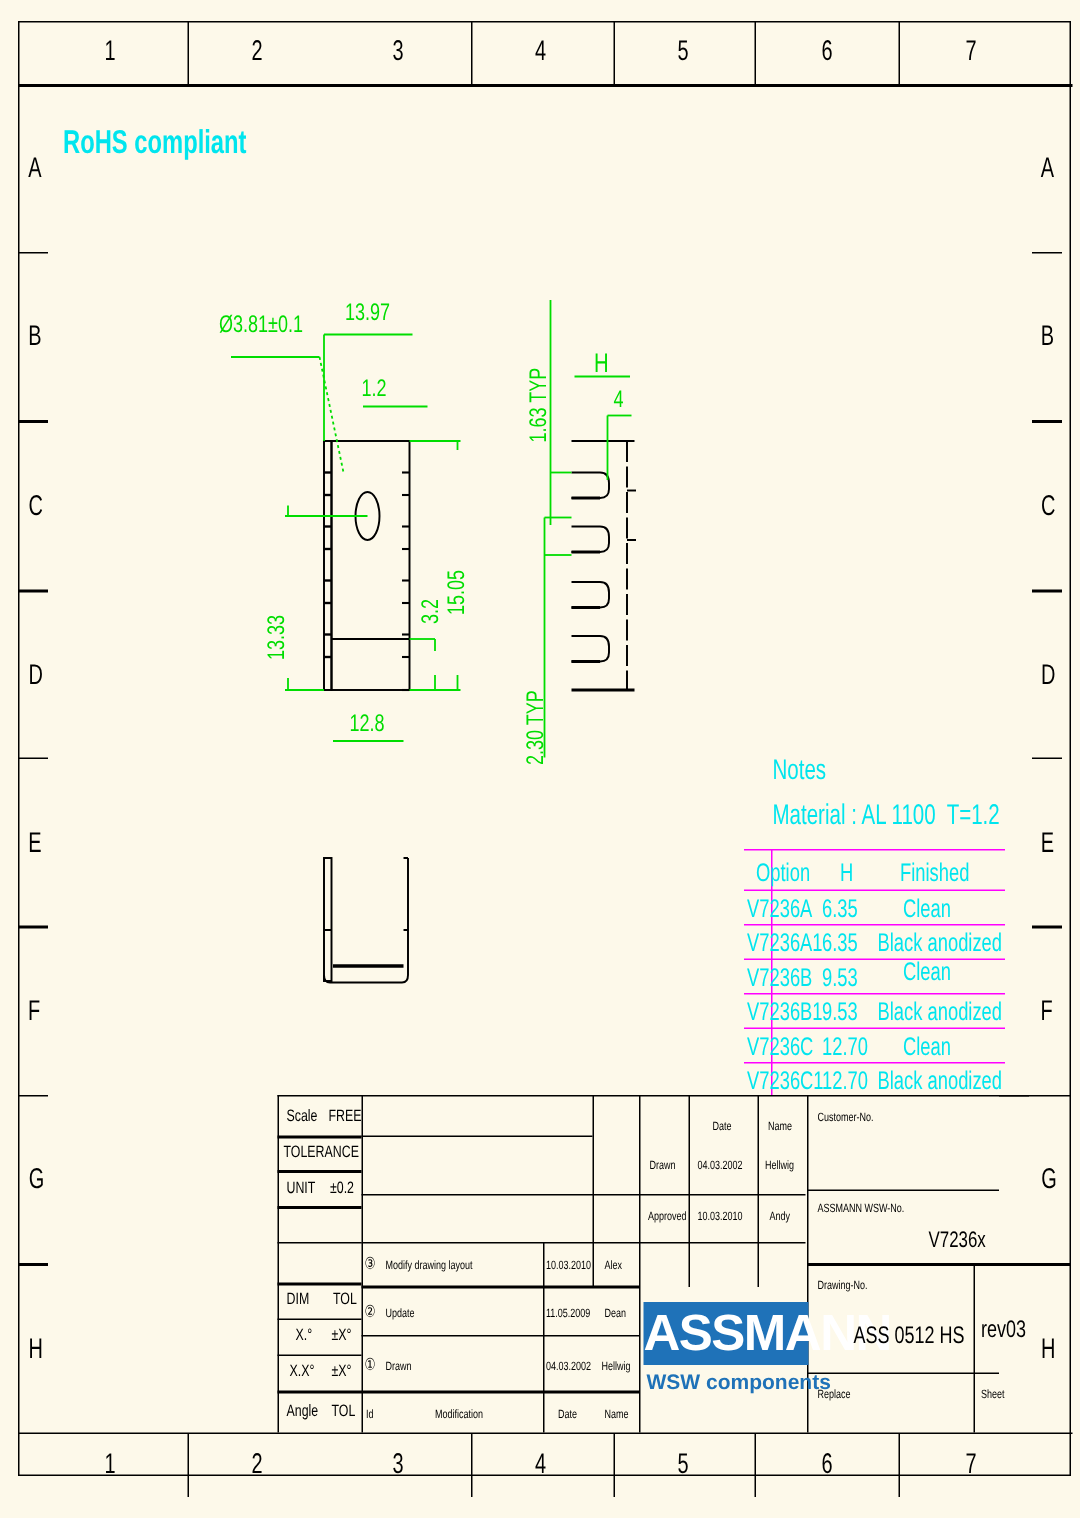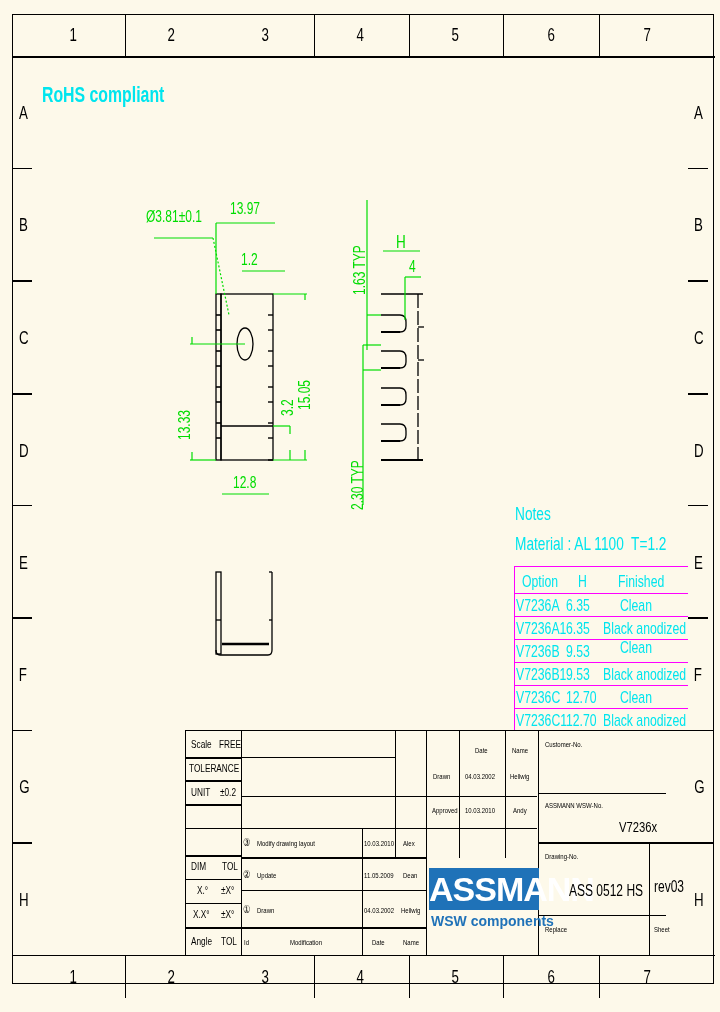--- a/index.html
+++ b/index.html
@@ -13,21 +13,21 @@
   .colstrip .cell { border-right: 1px solid #000; box-sizing: border-box; position: relative; height: 100%; }
   .colstrip .cell:last-child { border-right: none; }
   .colnum { position: absolute; font-size: 19px; transform: scaleX(0.7); color: #000; top: 10px; }
   .rowlbl { position: absolute; font-size: 19px; transform: scaleX(0.7); color: #000; }
   .tick { position: absolute; height: 1px; background: #000; width: 20px; }
   .tick.b { height: 2px; }
   .hr-thick { position: absolute; height: 2px; background: #000; }
   .rohs { position: absolute; left: 42px; top: 82px; font-size: 22px; font-weight: bold; transform: scaleX(0.72); transform-origin: left top; color: #00e5ee; }
   .notes-title { position: absolute; left: 515px; top: 503px; font-size: 19px; transform: scaleX(0.72); transform-origin: left top; color: #00e5ee; }
   .material { position: absolute; left: 515px; top: 533px; font-size: 19px; transform: scaleX(0.72); transform-origin: left top; color: #00e5ee; white-space: pre; }
-  .opt-table { position: absolute; left: 514px; top: 566px; width: 174px; }
+  .opt-table { position: absolute; left: 496px; top: 566px; width: 174px; }
   .opt-row { position: relative; height: 23px; border-bottom: 1px solid #ff00ff; box-sizing: border-box; }
   .opt-row span { position: absolute; font-size: 17px; color: #00e5ee; transform: scaleX(0.72); transform-origin: left top; white-space: nowrap; top: 2px; }
   .opt-vline { position: absolute; left: 514px; top: 566px; width: 1px; height: 164px; background: #ff00ff; }
   .tb { position: absolute; font-size: 11px; color: #000; transform: scaleX(0.75); transform-origin: left top; white-space: nowrap; }
   .tbs { position: absolute; font-size: 8px; color: #000; transform: scaleX(0.75); transform-origin: left top; white-space: nowrap; }
   .vl { position: absolute; width: 1px; background: #000; }
   .hl { position: absolute; height: 1px; background: #000; }
   .logo { position: absolute; left: 429px; top: 868px; width: 110px; height: 68px; }
   .logo .top { background: #1f72b8; height: 42px; color: #fff; font-size: 34px; font-weight: bold; text-align: center; line-height: 42px; letter-spacing: -1px; }
   .logo .bot { height: 22px; color: #1f72b8; font-size: 14px; font-weight: bold; line-height: 22px; padding-left: 2px; white-space: nowrap; }

